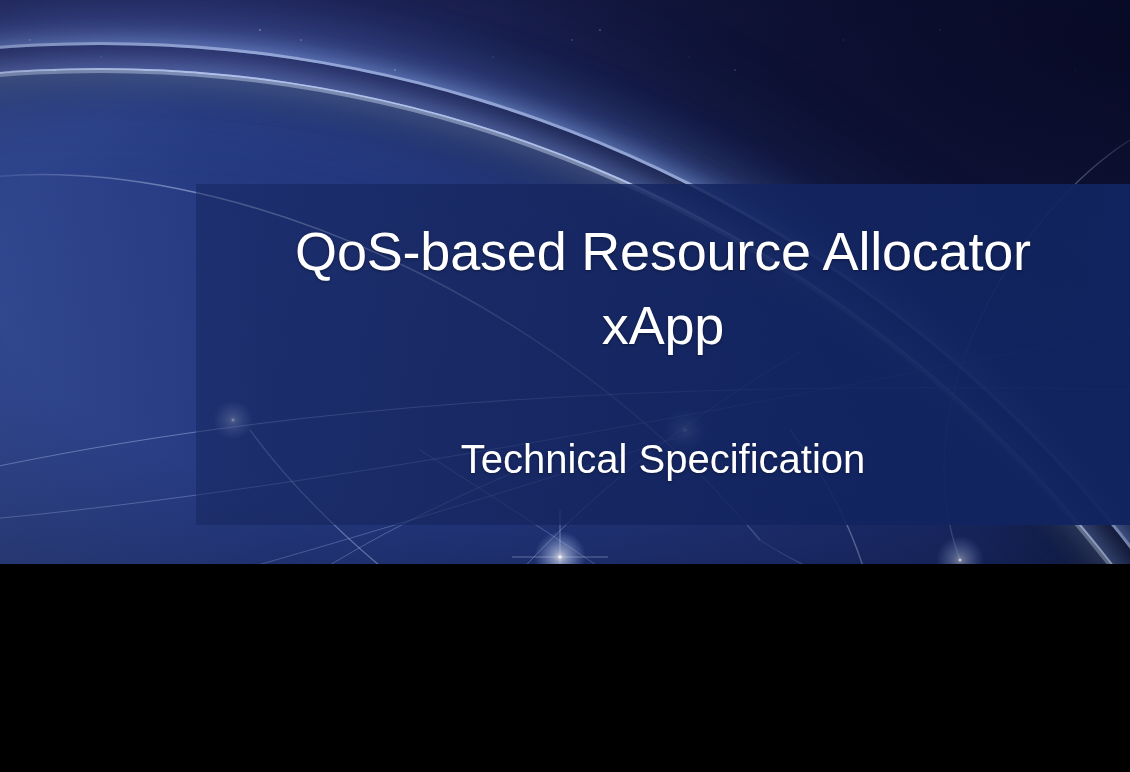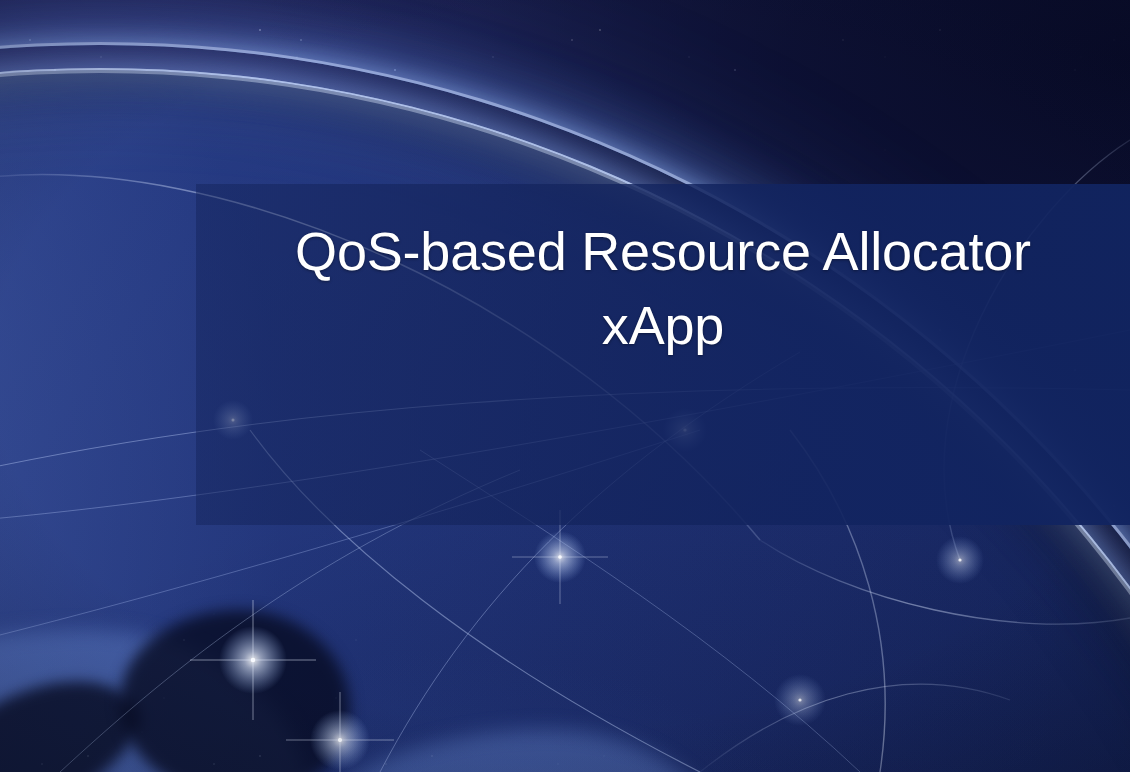--- a/index.html
+++ b/index.html
@@ -7,21 +7,21 @@
     padding: 0;
     background: #000;
   }
   body {
     font-family: "Liberation Sans", sans-serif;
   }
 
   #slide {
     position: relative;
     width: 1130px;
-    height: 772px;
+    height: 564px;
     overflow: hidden;
     background: #f0abfc;
   }
 
   
   .layer { position: absolute; inset: 0; }
 
   .space-base {
     background:
       radial-gradient(120% 90% at 6% 4%, #262a63 0%, #1b2050 28%, #141a42 55%, #0e1232 100%),
@@ -315,15 +315,16 @@
     <circle cx="960" cy="560" r="1.6" fill="#ffffff" opacity="0.8"></circle>
 
     <circle cx="800" cy="700" r="26" fill="url(#nodeGlow)" opacity="0.45"></circle>
     <circle cx="800" cy="700" r="1.6" fill="#ffffff" opacity="0.75"></circle>
   </svg>
 
   <div class="layer vignette"></div>
 
   <div id="title-panel">
     <h1 class="title-main">QoS-based Resource Allocator xApp</h1>
+    <p class="title-sub">Technical Specification</p>
   </div>
 
 </div>
 
 </body></html>

